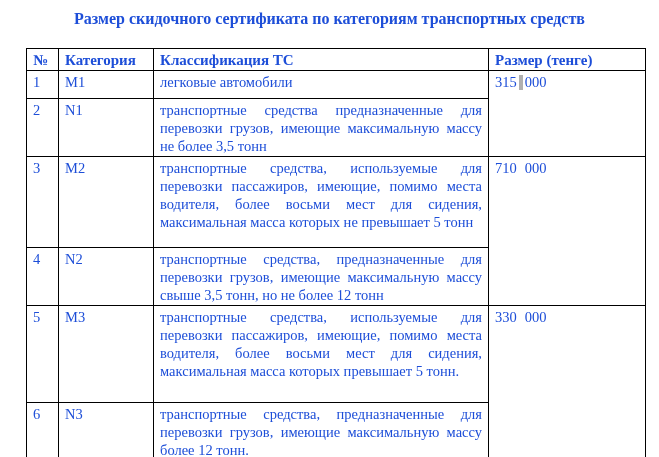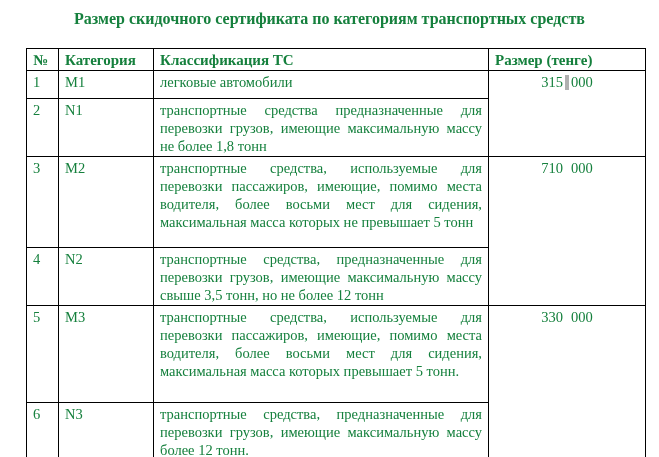--- a/index.html
+++ b/index.html
@@ -6,21 +6,21 @@
     margin: 0;
     padding: 0;
     background: #ffffff;
   }
   .page {
     position: relative;
     width: 659px;
     height: 457px;
     background: #ffffff;
     font-family: "Liberation Serif", "DejaVu Serif", serif;
-    color: #15803d;
+    color: #1d4ed8;
     overflow: hidden;
   }
   .doc-title {
     position: absolute;
     top: 9px;
     left: 0;
     width: 100%;
     text-align: center;
     font-weight: bold;
     font-size: 16px;
@@ -46,21 +46,21 @@
     line-height: 18px;
     overflow: hidden;
   }
   .cert-table th {
     font-weight: bold;
     text-align: left;
     font-size: 15px;
     height: 17px;
   }
   td.cell-class { text-align: justify; }
-  td.cell-disc  { text-align: center; }
+  td.cell-disc  { text-align: left; }
   tr.r1 td { height: 24px; }
   tr.r2 td { height: 51px; }
   tr.r3 td { height: 87px; }
   tr.r4 td { height: 53px; }
   tr.r5 td { height: 93px; }
   tr.r6 td { height: 49px; }
   .money-space {
     display: inline-block;
     width: 4px;
     height: 15px;
@@ -98,21 +98,21 @@
         <td class="cell-num">1</td>
         <td class="cell-cat">M1</td>
         <td class="cell-class">легковые автомобили</td>
         <td class="cell-disc" rowspan="2">
           <span>315</span><span class="money-space highlighted"></span><span>000</span>
         </td>
       </tr>
       <tr class="r2">
         <td class="cell-num">2</td>
         <td class="cell-cat">N1</td>
-        <td class="cell-class">транспортные средства предназначенные для перевозки грузов, имеющие максимальную массу не более 1,8 тонн</td>
+        <td class="cell-class">транспортные средства предназначенные для перевозки грузов, имеющие максимальную массу не более 3,5 тонн</td>
       </tr>
       <tr class="r3">
         <td class="cell-num">3</td>
         <td class="cell-cat">M2</td>
         <td class="cell-class">транспортные средства, используемые для перевозки пассажиров, имеющие, помимо места водителя, более восьми мест для сидения, максимальная масса которых не превышает 5 тонн</td>
         <td class="cell-disc" rowspan="2">
           <span>710</span><span class="money-space"></span><span>000</span>
         </td>
       </tr>
       <tr class="r4">

